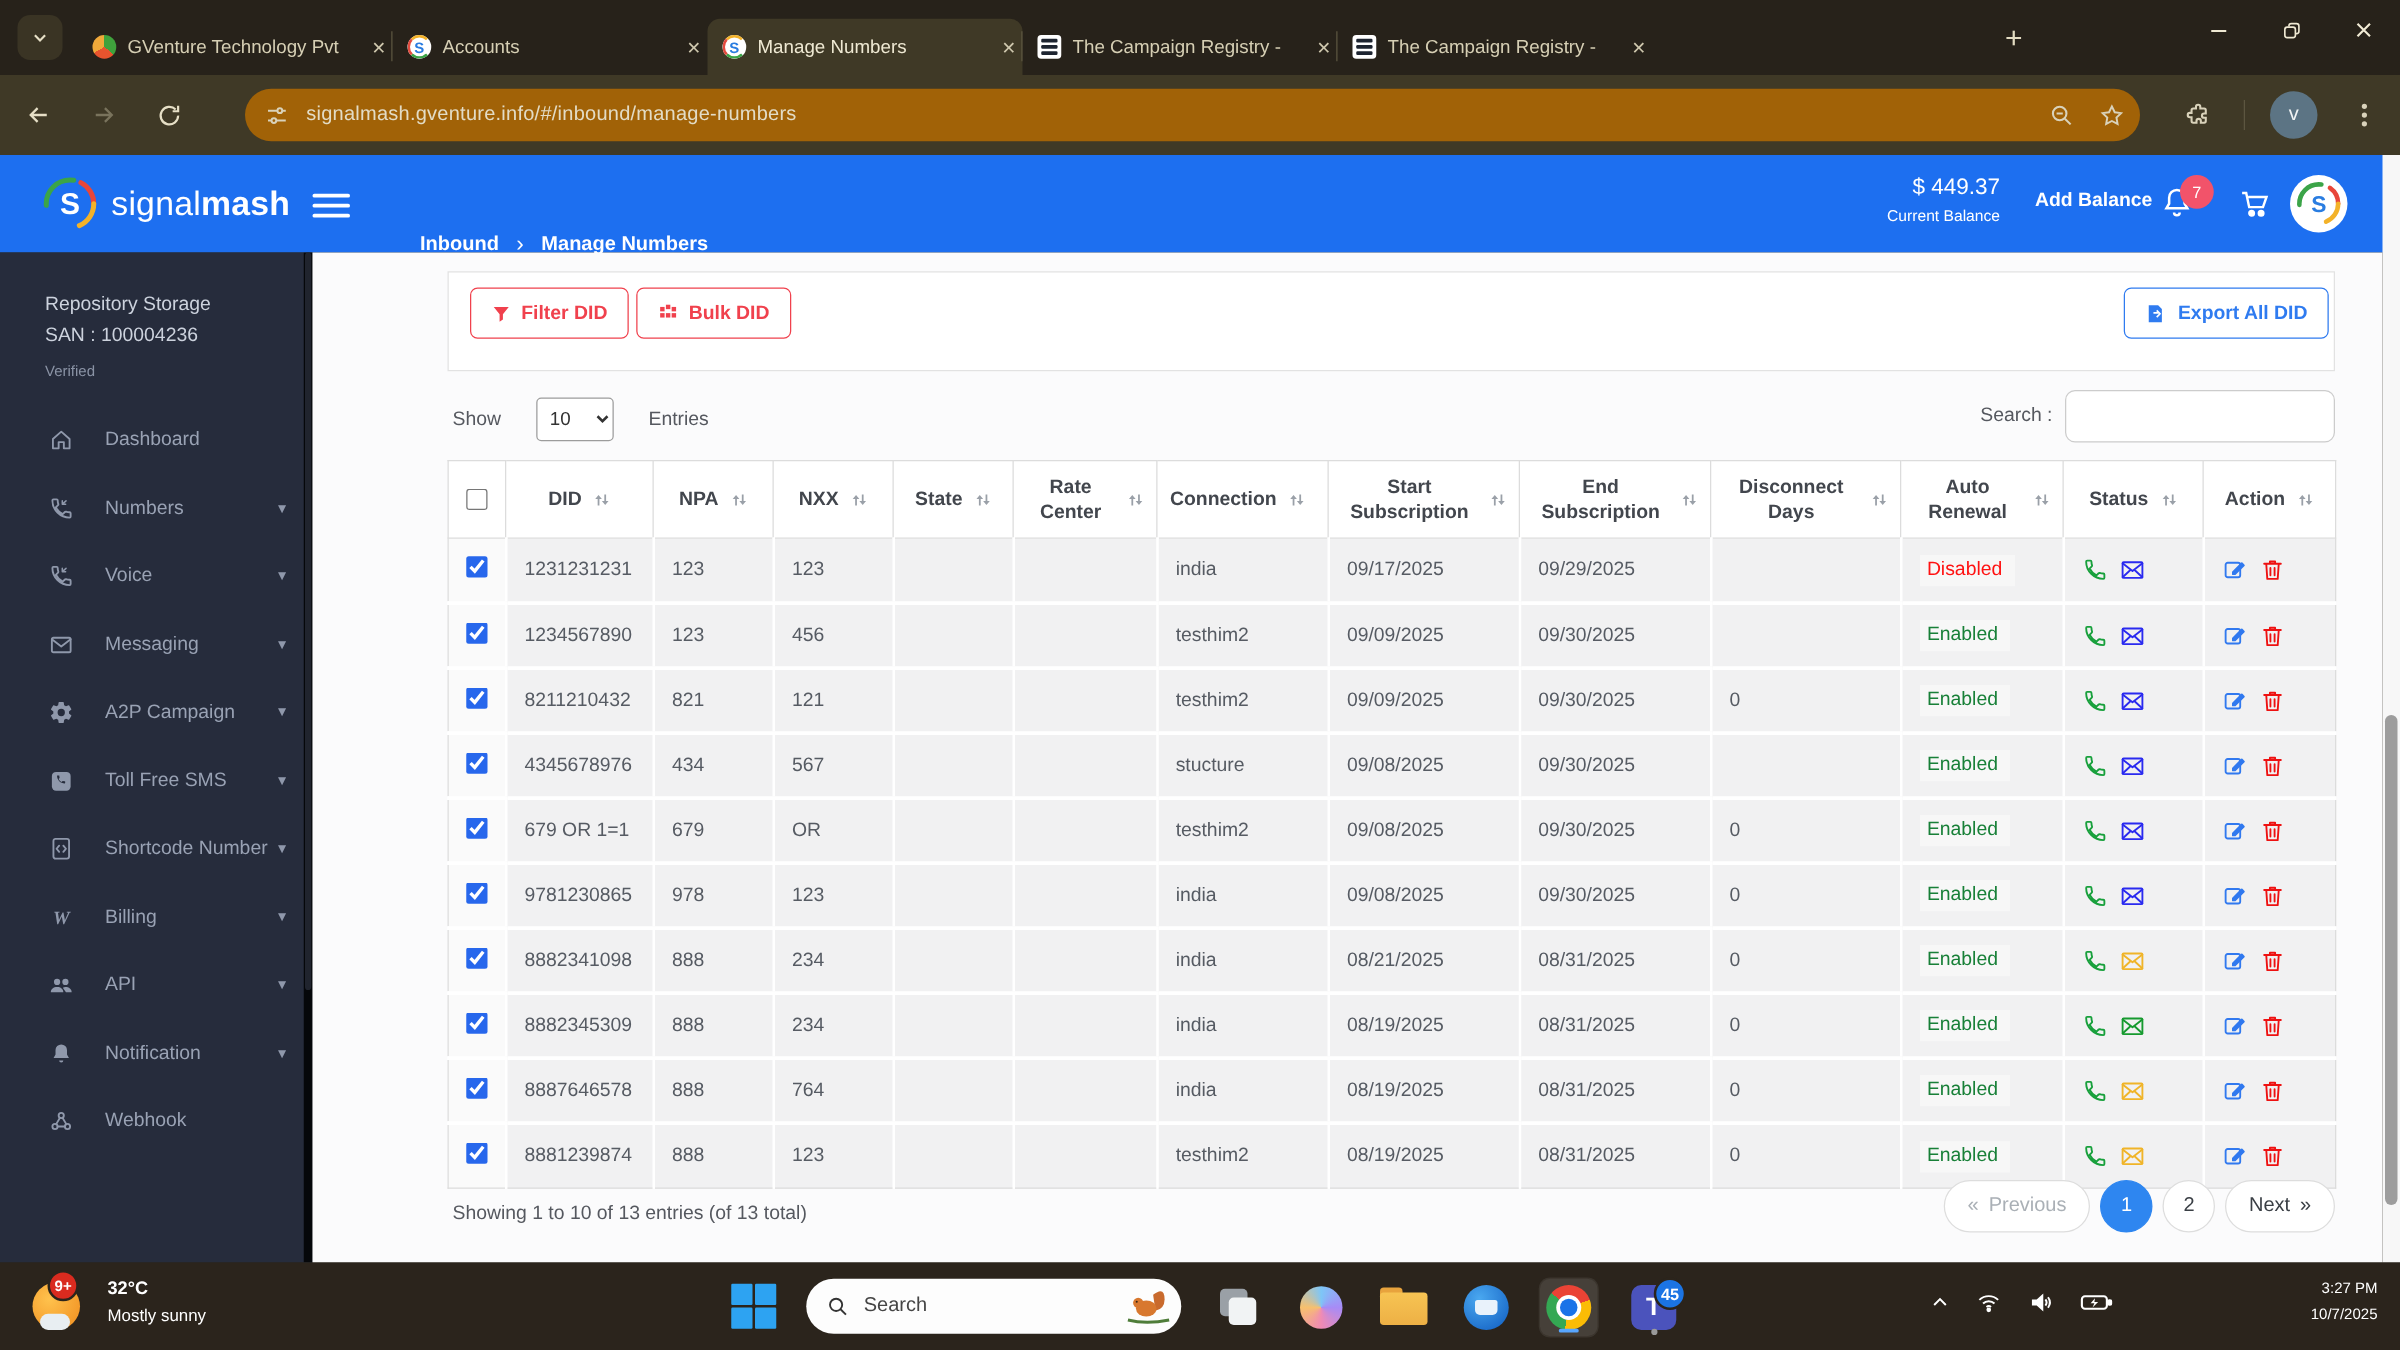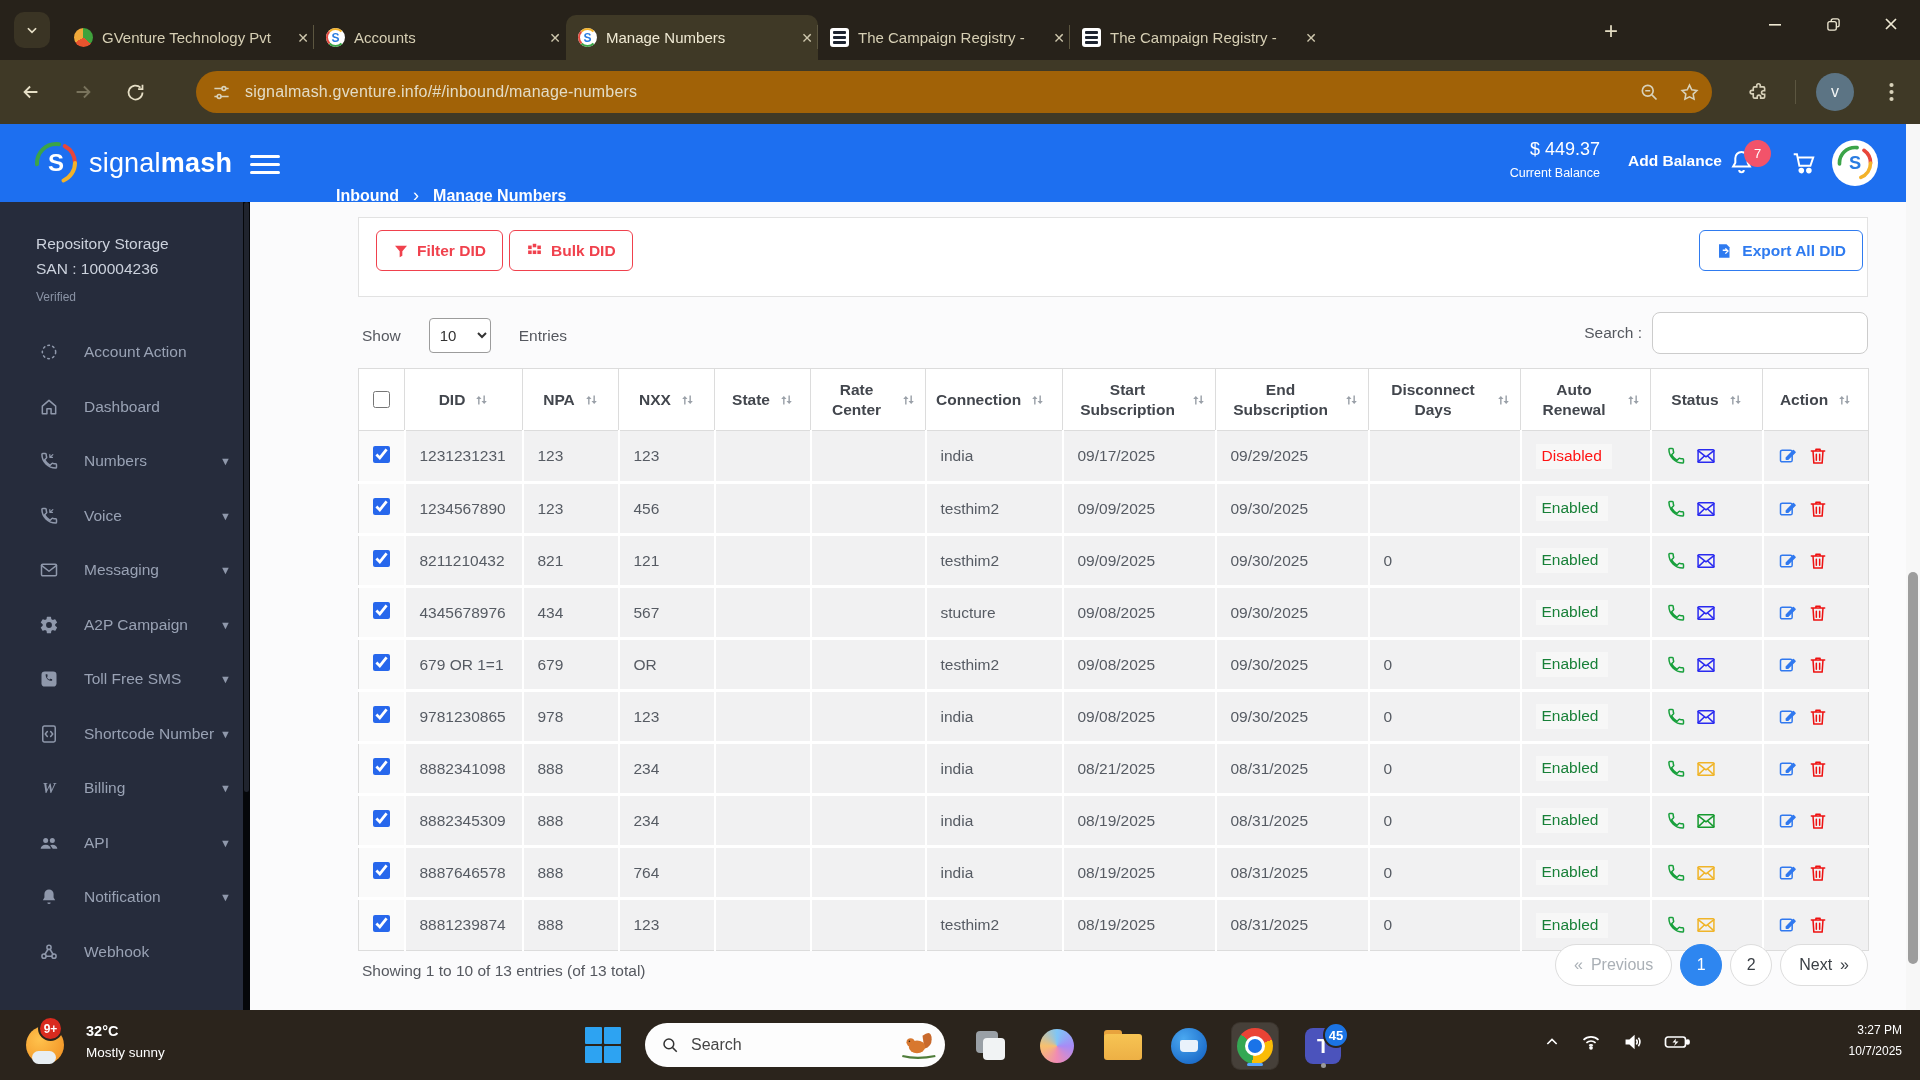--- a/index.html
+++ b/index.html
@@ -328,28 +328,20 @@
   <div class="sidebar">
     <div class="org">
       <div class="l1">Repository Storage</div>
       <div class="l2">SAN : 100004236</div>
       <div class="l3">Verified</div>
     </div>
     <div class="menu" id="side-items">
         <div class="mitem">
           <span class="ic">
             <svg width="20" height="20" viewBox="0 0 24 24" fill="none" stroke="#8f98ab" stroke-width="1.8" stroke-linecap="round" stroke-linejoin="round">
-              <circle cx="12" cy="12" r="8" stroke-dasharray="2 4"></circle>
-            </svg>
-          </span>
-    <span class="lbl">Account Action</span>
-        </div>
-        <div class="mitem">
-          <span class="ic">
-            <svg width="20" height="20" viewBox="0 0 24 24" fill="none" stroke="#8f98ab" stroke-width="1.8" stroke-linecap="round" stroke-linejoin="round">
               <path d="M4 11l8-7 8 7v9h-5.5v-6h-5v6H4z"></path>
             </svg>
           </span>
     <span class="lbl">Dashboard</span>
         </div>
         <div class="mitem">
           <span class="ic">
             <svg width="20" height="20" viewBox="0 0 24 24" fill="none" stroke="#8f98ab" stroke-width="1.8" stroke-linecap="round" stroke-linejoin="round">
               <path d="M6.8 10.6c1.5 2.9 3.7 5.1 6.6 6.6l2.1-2.1c.3-.3.7-.4 1-.3 1.1.4 2.3.6 3.5.6.6 0 1 .4 1 1v3.1c0 .6-.4 1-1 1C11 20.5 3.5 13 3.5 4c0-.6.4-1 1-1h3.1c.6 0 1 .4 1 1 0 1.2.2 2.4.6 3.5.1.3 0 .7-.3 1l-2.1 2.1z"></path>
               <path d="M15 4.5L19.5 0.5M15 4.5h4M15 4.5v-4" transform="translate(1,4) scale(0.8)"></path>

